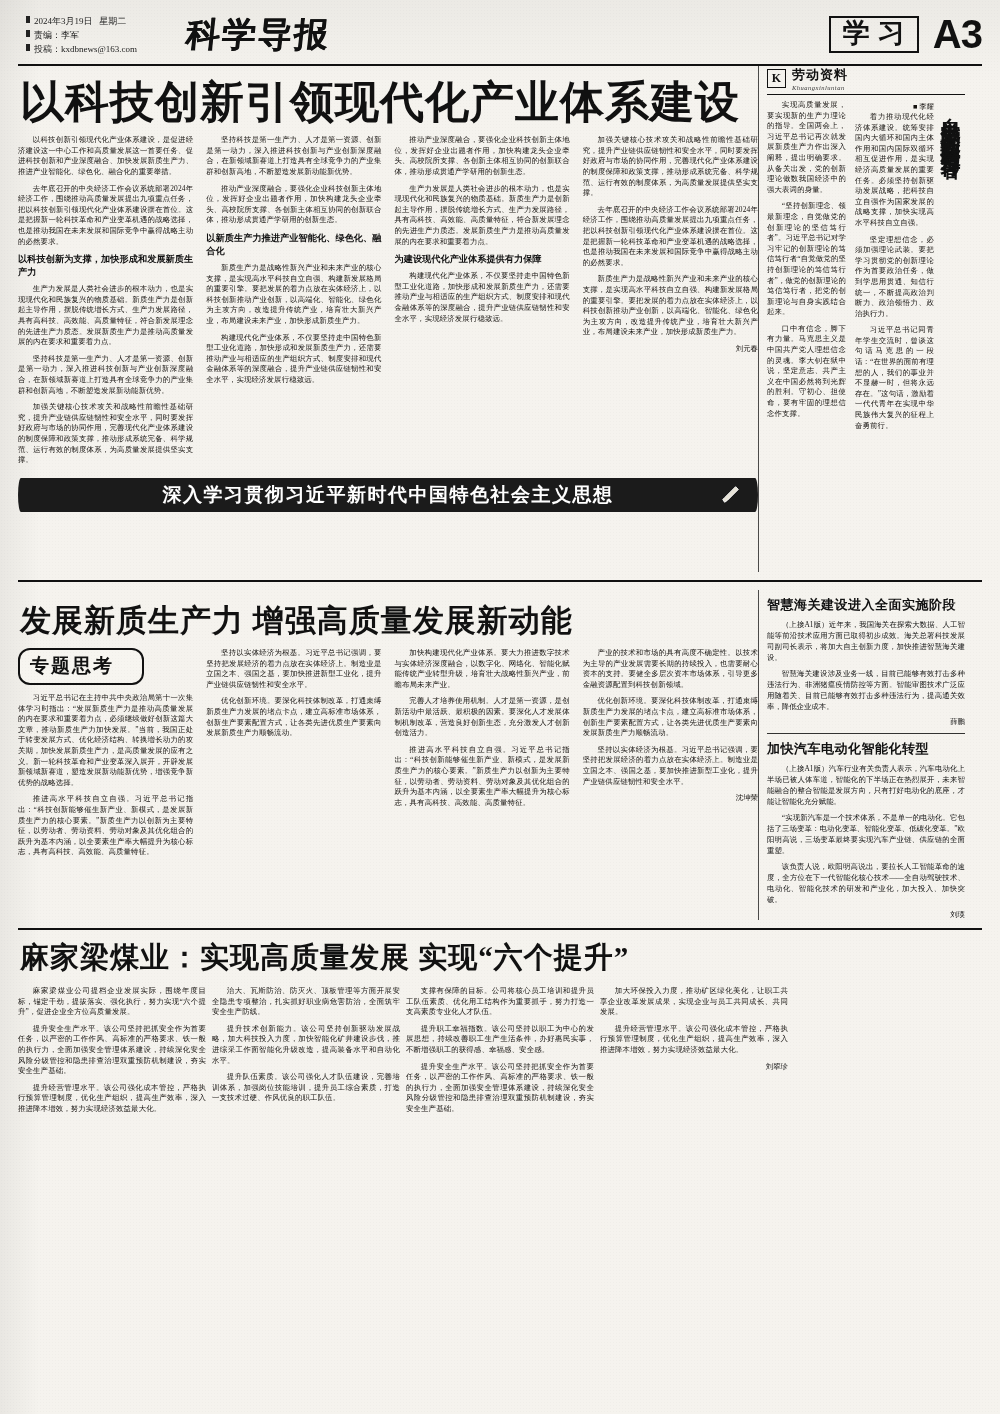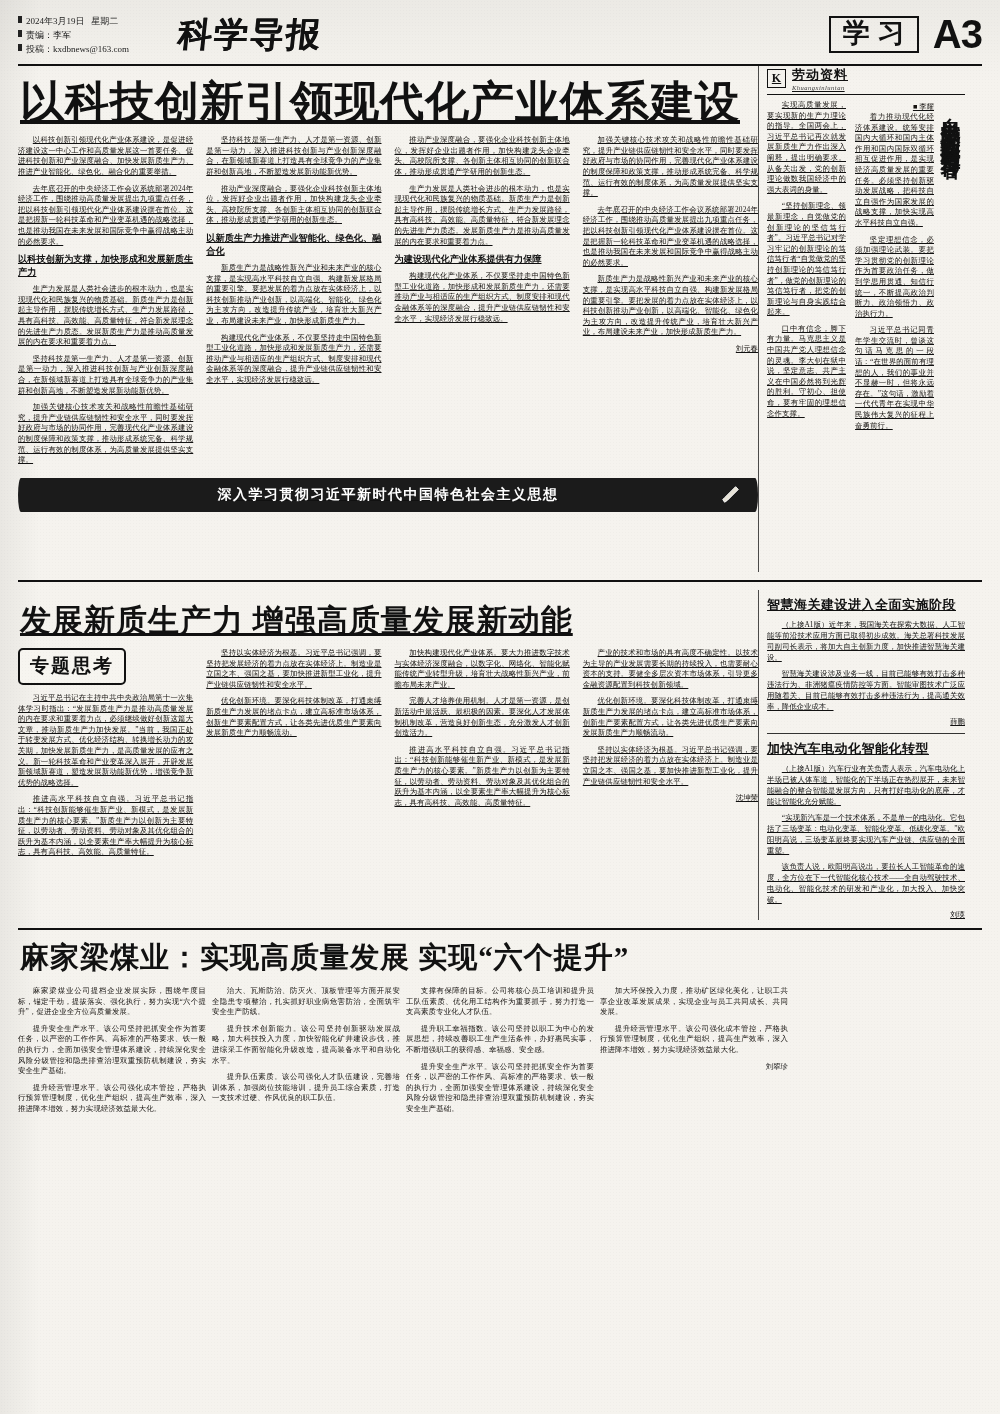--- a/index.html
+++ b/index.html
@@ -28,21 +28,21 @@
     opacity:.55;
   }
 
   
   .masthead{
     display:flex;align-items:flex-start;justify-content:space-between;
     border-bottom:2px solid #111;
     padding-bottom:6px;
     position:relative;
   }
-  .mast-left{font-size:9px;line-height:14px;color:#222;width:150px;}
+  .mast-left{font-size:9px;line-height:14px;color:#222;width:150px;margin-left:8px;}
   .mast-left div{white-space:nowrap;}
   .mast-left .bar{display:inline-block;width:4px;height:7px;background:#222;margin-right:4px;vertical-align:1px;}
   .mast-center{
     flex:1;
     display:flex;align-items:flex-start;
     padding-left:10px;
     margin-top:-2px;
   }
   .logo-cn{
     font-family:"Liberation Serif", serif;
@@ -70,21 +70,21 @@
     text-align:left;
     font-size:44px;
     font-weight:700;
     letter-spacing:1px;
     line-height:1.12;
     margin:12px 0 8px 2px;
     width:740px;
   }
 
   
-  .top-wrap{display:flex;gap:0;text-decoration:underline;}
+  .top-wrap{display:flex;gap:0;}
   .top-left{width:740px;}
   .rule-v{width:1px;background:#111;opacity:.75;}
   .top-right{width:198px;padding-left:8px;}
 
   .cols4{
     display:grid;
     grid-template-columns:repeat(4,1fr);
     column-gap:13px;
   }
   p.body{
@@ -140,37 +140,37 @@
     margin:6px 0 10px 0;
     background:#1b1b1b;
     color:#fff;
     height:34px;
     display:flex;align-items:center;justify-content:center;
     border-radius:3px/50%;
     position:relative;
     width:740px;
   }
   .banner span{
-    font-size:14px;font-weight:700;letter-spacing:1.5px;
+    font-size:19px;font-weight:700;letter-spacing:1.5px;
   }
   .banner .pen{
     position:absolute;right:16px;top:5px;
     width:22px;height:22px;
   }
 
   
   .sec2-title{
     font-size:31px;font-weight:700;letter-spacing:1px;margin:10px 0 6px 2px;
   }
   .tag{
     display:inline-block;
     border:2px solid #111;
-    padding:3px 10px 4px 10px;
+    padding:3px 28px 4px 10px;
     font-size:19px;font-weight:700;letter-spacing:2px;
-    border-radius:5px;
+    border-radius:12px;
     background:#f7f5f0;
   }
   .hr-thin{border:0;border-top:1px solid #111;margin:6px 0 6px 0;opacity:.85;}
   .hr-thick{border:0;border-top:2px solid #111;margin:8px 0 8px 0;}
 
   
   .rail-title{
     font-size:13px;font-weight:700;line-height:18px;margin:6px 0 5px 0;letter-spacing:.5px;
   }
   .rail-p{

